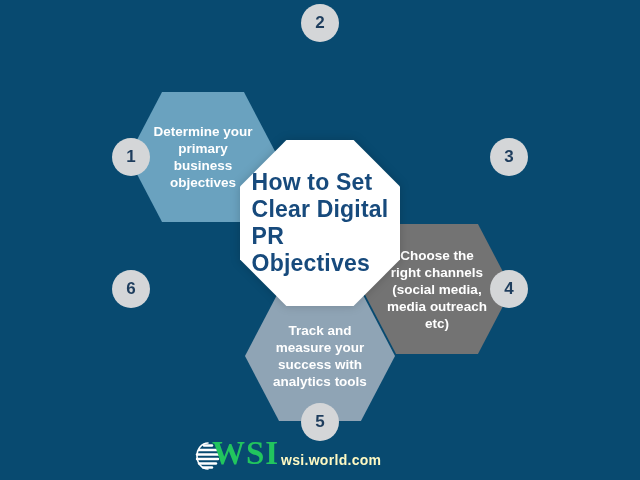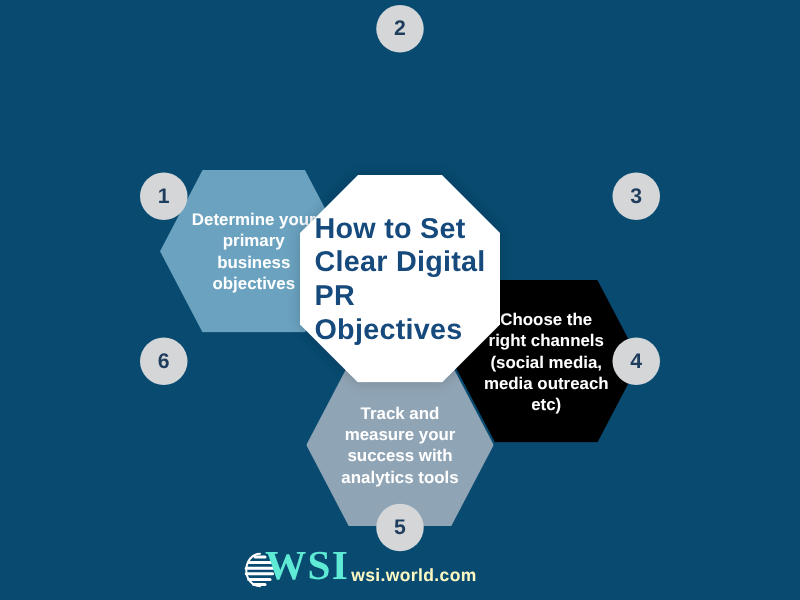--- a/index.html
+++ b/index.html
@@ -45,39 +45,39 @@
     font-size:23px;font-weight:700;color:#174a7c;
     text-align:left;line-height:1.17;white-space:pre-line;
     letter-spacing:0.2px;
   }
 
   .footer{position:absolute;left:0;top:0;width:640px;height:480px;pointer-events:none;}
   .globe-icon{position:absolute;left:193px;top:441px;width:30px;height:30px;}
   .brand-text{
     position:absolute;left:212px;top:437px;
     font-family:"Liberation Serif", serif;font-size:33px;font-weight:700;
-    color:#5eead4;letter-spacing:1px;line-height:1;
+    color:#22c55e;letter-spacing:1px;line-height:1;
   }
   .website-text{
     position:absolute;left:281px;top:452px;
     font-size:14px;font-weight:700;color:#fef9c3;letter-spacing:0.3px;
   }
 </style>
 </head>
 <body>
 
 <div class="canvas" style="background: rgb(8, 74, 112);">
 
-  <div class="hexagon hex-1" style="background: rgb(106, 162, 191); margin-top: 44px;">
+  <div class="hexagon hex-1" style="background: rgb(106, 162, 191);">
     <div>Determine your
 primary
 business
 objectives</div>
   </div>
-  <div class="hexagon hex-4" style="background: #000000;">
+  <div class="hexagon hex-4" style="background: #737373;">
     <div>Choose the
 right channels
 (social media,
 media outreach
 etc)</div>
   </div>
   <div class="hexagon hex-5" style="background: rgb(143, 164, 181);">
     <div>Track and
 measure your
 success with

